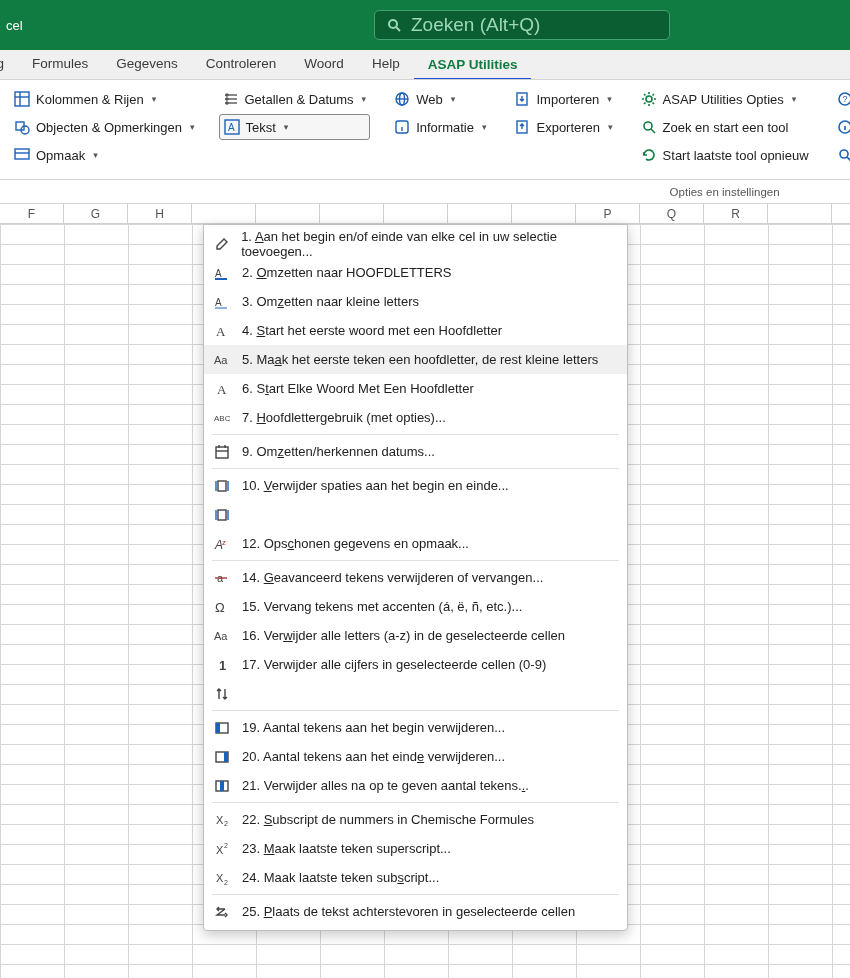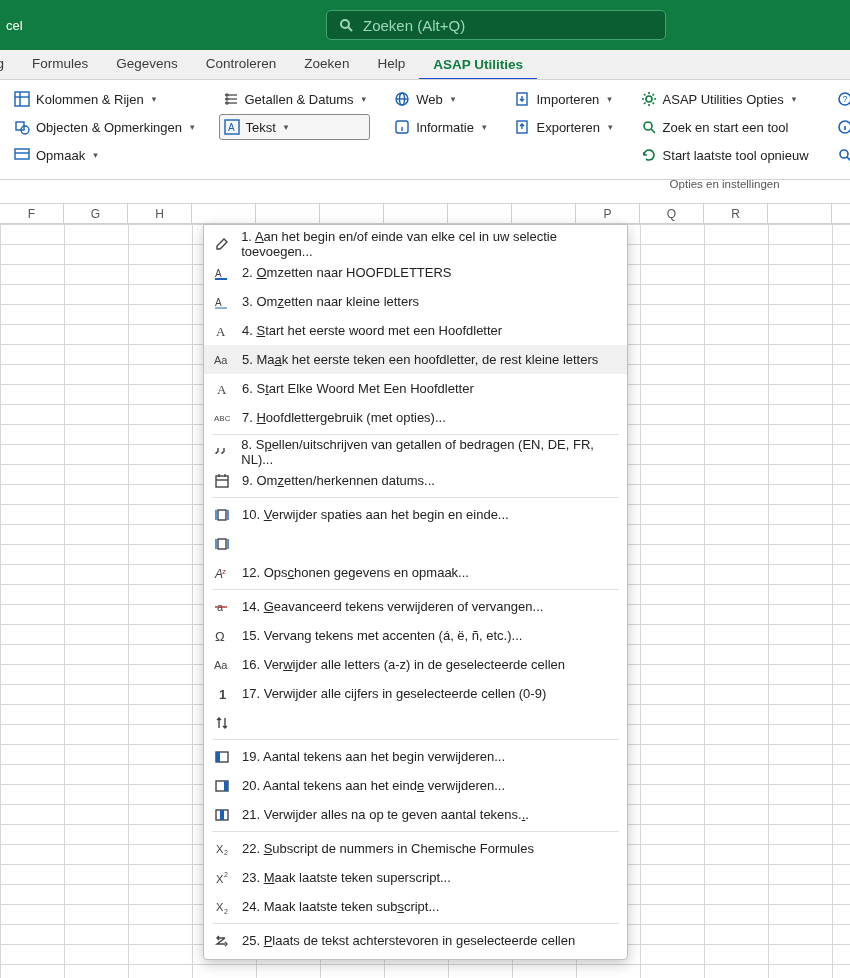--- a/index.html
+++ b/index.html
@@ -12,39 +12,40 @@
     overflow: hidden;
   }
 
   
   .titlebar {
     height: 50px;
     background: #107c41;
     display: flex;
     align-items: center;
     padding: 0 6px;
+    gap: 48px;
   }
   .titlebar .app-title {
     color: #fff;
     font-size: 13px;
     width: 50px;
     overflow: hidden;
   }
   .searchbox {
     margin-left: 270px;
-    width: 340px;
+    width: 296px;
     height: 30px;
     border-radius: 5px;
     background: #0a5e31;
     border: 1px solid #42a36e;
     display: flex;
     align-items: center;
     padding: 0 12px;
     color: #9ed7b8;
-    font-size: 15px;
+    font-size: 19px;
     gap: 10px;
   }
   .searchbox svg { width:14px; height:14px; fill:none; stroke:#9ed7b8; stroke-width:2;}
 
   
   .tabsrow {
     height: 30px;
     background: #f0f0f0;
     display: flex;
     align-items: stretch;
@@ -189,21 +190,21 @@
       </svg>
     <span>Zoeken (Alt+Q)</span>
   </div>
 </div>
 
 <div class="tabsrow">
   <div class="tab cut">g</div>
   <div class="tab">Formules</div>
   <div class="tab">Gegevens</div>
   <div class="tab">Controleren</div>
-  <div class="tab">Zoeken</div>
+  <div class="tab">Woord</div>
   <div class="tab">Help</div>
   <div class="tab active">ASAP Utilities</div>
 </div>
 
 <div class="ribbon">
 
   <div class="group">
     <div class="cmd">
       <svg class="blue" fill="none" stroke-width="1.4">
           <rect x="1" y="1" width="14" height="14"></rect>
@@ -318,21 +319,21 @@
         </svg>
       <span>Zoek en start een tool</span>
     </div>
     <div class="cmd">
       <svg class="green" fill="none" stroke-width="1.6">
           <path d="M3 8a5 5 0 1 1 2 4"></path>
           <path d="M3 5v3h3"></path>
         </svg>
       <span>Start laatste tool opnieuw</span>
     </div>
-    <div style="text-align:center;font-size:11.5px;color:#555;margin-top:8px;">Opties en instellingen</div>
+    <div style="text-align:center;font-size:11.5px;color:#555;margin-top:16px;">Opties en instellingen</div>
   </div>
 
   <div class="sep"></div>
 
   <div class="group">
     <div class="cmd">
       <svg class="blue" fill="none" stroke-width="1.6">
           <circle cx="8" cy="8" r="6"></circle>
           <text x="5.5" y="11" font-size="9" stroke="none" fill="#1b61b8">?</text>
         </svg>
@@ -432,28 +433,20 @@
           <svg width="16" height="16">
             <text x="0" y="11" font-size="8" fill="#444">ABC</text>
           </svg>
         </span>
         <span>7. <u>H</u>oofdlettergebruik (met opties)...</span>
       </div>
       <div class="msep"></div>
       <div class="mi">
         <span class="micon">
           <svg width="16" height="16" fill="none" stroke="#444" stroke-width="1.4">
-            <path d="M4 4v4M4 8c-1 0-2 1-2 2M10 4v4M10 8c-1 0-2 1-2 2"></path>
-          </svg>
-        </span>
-        <span>8. S<u>p</u>ellen/uitschrijven van getallen of bedragen (EN, DE, FR, NL)...</span>
-      </div>
-      <div class="mi">
-        <span class="micon">
-          <svg width="16" height="16" fill="none" stroke="#444" stroke-width="1.4">
             <rect x="2" y="3" width="12" height="11"></rect>
             <line x1="2" y1="7" x2="14" y2="7"></line>
             <line x1="5" y1="1" x2="5" y2="4"></line>
             <line x1="11" y1="1" x2="11" y2="4"></line>
           </svg>
         </span>
         <span>9. Om<u>z</u>etten/herkennen datums...</span>
       </div>
       <div class="msep"></div>
       <div class="mi">

